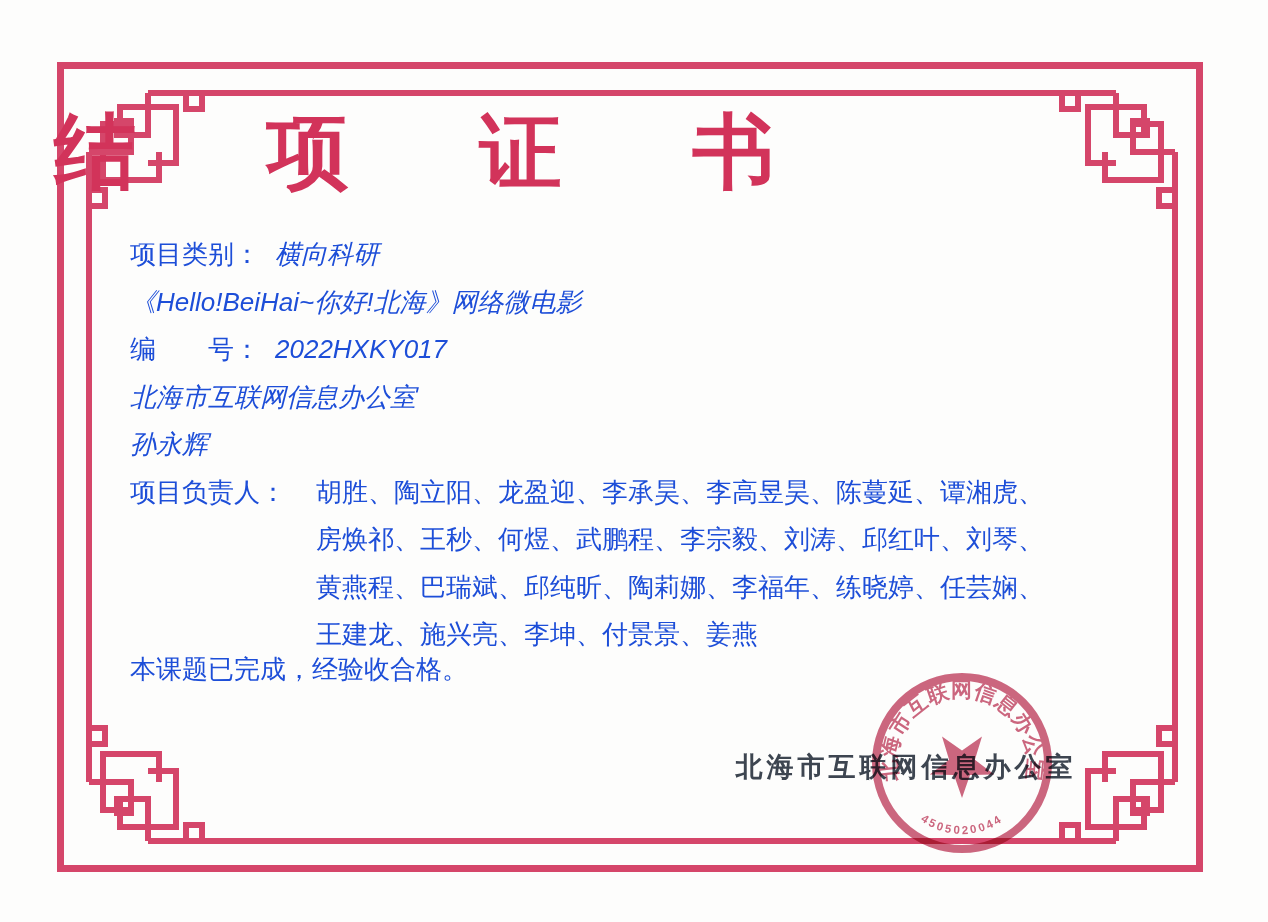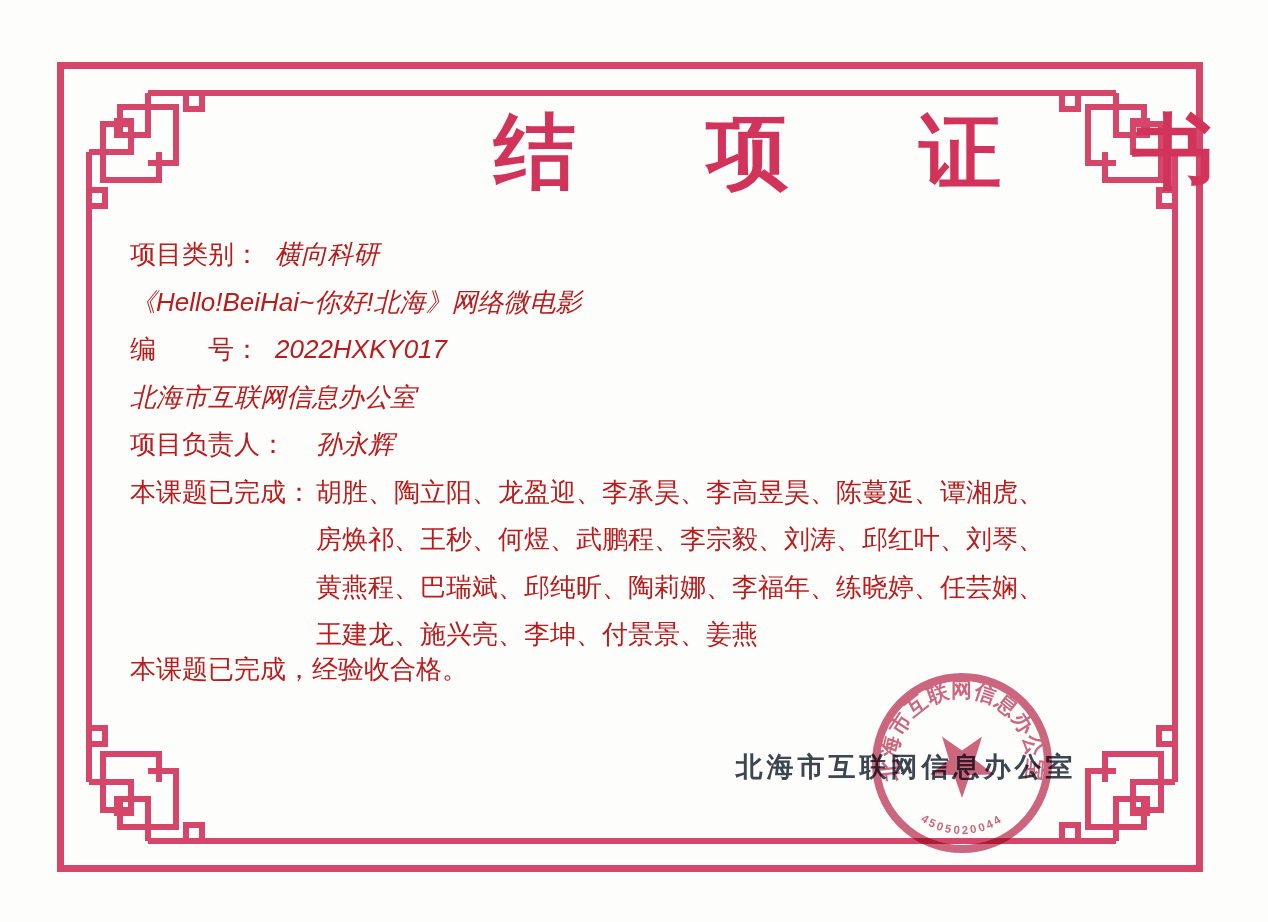--- a/index.html
+++ b/index.html
@@ -8,32 +8,32 @@
     width:1268px;height:922px;
     background:#fdfdfc;
     overflow:hidden;
     font-family:"Liberation Sans","DejaVu Sans",sans-serif;
   }
   .frame{position:absolute;left:0;top:0;}
   .title{
     position:absolute;
     left:0;top:98px;width:1268px;
     margin:0;
-    text-align:right;
+    text-align:left;
     font-size:82px;
     font-weight:900;
     letter-spacing:54px;
     text-indent:54px;
     color:#d2335a;
   }
   .body{
     position:absolute;
     left:130px;top:231px;
     width:1000px;
-    color:#b91c1c;
+    color:#1d4ed8;
     font-size:26px;
     line-height:47.5px;
   }
   .row{display:flex;align-items:flex-start;}
   .lbl{white-space:pre;flex:0 0 auto;width:145px;}
   .lbl.wide{width:186px;}
   .val{white-space:pre;font-style:italic;}
   .plines span{display:block;white-space:pre;}
   .conclusion{margin-top:-13px;}
   .signature{
@@ -130,25 +130,24 @@
     <div class="row">
       <span class="lbl">编　　号：</span>
       <span class="val">2022HXKY017</span>
     </div>
     <div class="row">
       <span class="val">北海市互联网信息办公室</span>
     </div>
     <div class="row">
     </div>
     <div class="row">
-      <span class="lbl wide">项目负责人：</span>
       <span class="val">孙永辉</span>
     </div>
     <div class="row">
-      <span class="lbl wide">本课题已完成：</span>
+      <span class="lbl wide">项目负责人：</span>
       <div class="plines">
         <span>胡胜、陶立阳、龙盈迎、李承昊、李高昱昊、陈蔓延、谭湘虎、</span>
         <span>房焕祁、王秒、何煜、武鹏程、李宗毅、刘涛、邱红叶、刘琴、</span>
         <span>黄燕程、巴瑞斌、邱纯昕、陶莉娜、李福年、练晓婷、任芸娴、</span>
         <span>王建龙、施兴亮、李坤、付景景、姜燕</span>
       </div>
     </div>
     <div class="conclusion">本课题已完成，经验收合格。</div>
   </div>
 

